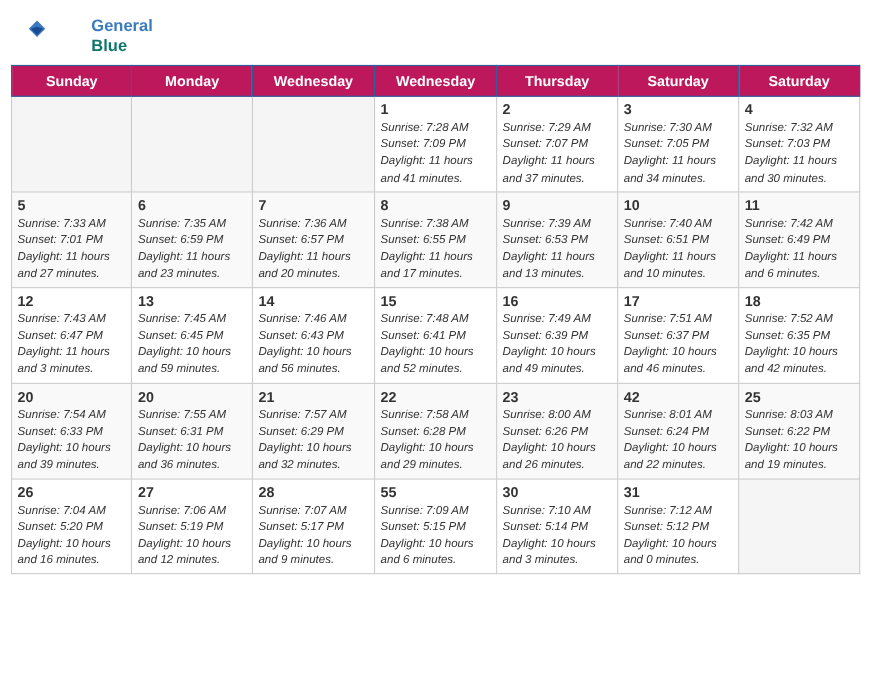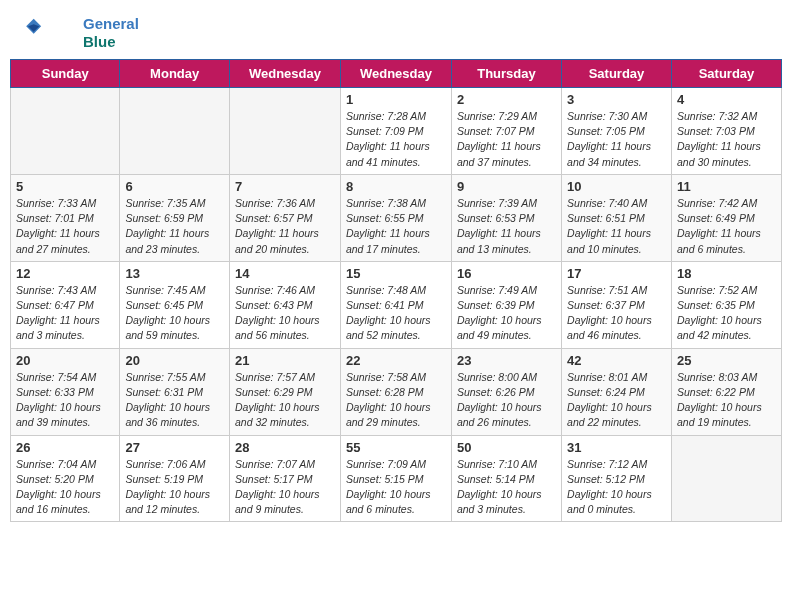--- a/index.html
+++ b/index.html
@@ -243,21 +243,21 @@
         </td>
         <td>
           <span class="day-number">28</span>
           <div class="day-info">Sunrise: 7:07 AM<br>Sunset: 5:17 PM<br>Daylight: 10 hours<br>and 9 minutes.</div>
         </td>
         <td>
           <span class="day-number">55</span>
           <div class="day-info">Sunrise: 7:09 AM<br>Sunset: 5:15 PM<br>Daylight: 10 hours<br>and 6 minutes.</div>
         </td>
         <td>
-          <span class="day-number">50</span>
+          <span class="day-number">30</span>
           <div class="day-info">Sunrise: 7:10 AM<br>Sunset: 5:14 PM<br>Daylight: 10 hours<br>and 3 minutes.</div>
         </td>
         <td>
           <span class="day-number">31</span>
           <div class="day-info">Sunrise: 7:12 AM<br>Sunset: 5:12 PM<br>Daylight: 10 hours<br>and 0 minutes.</div>
         </td>
         <td class="empty"></td>
       </tr>
     </tbody>
 </table>

